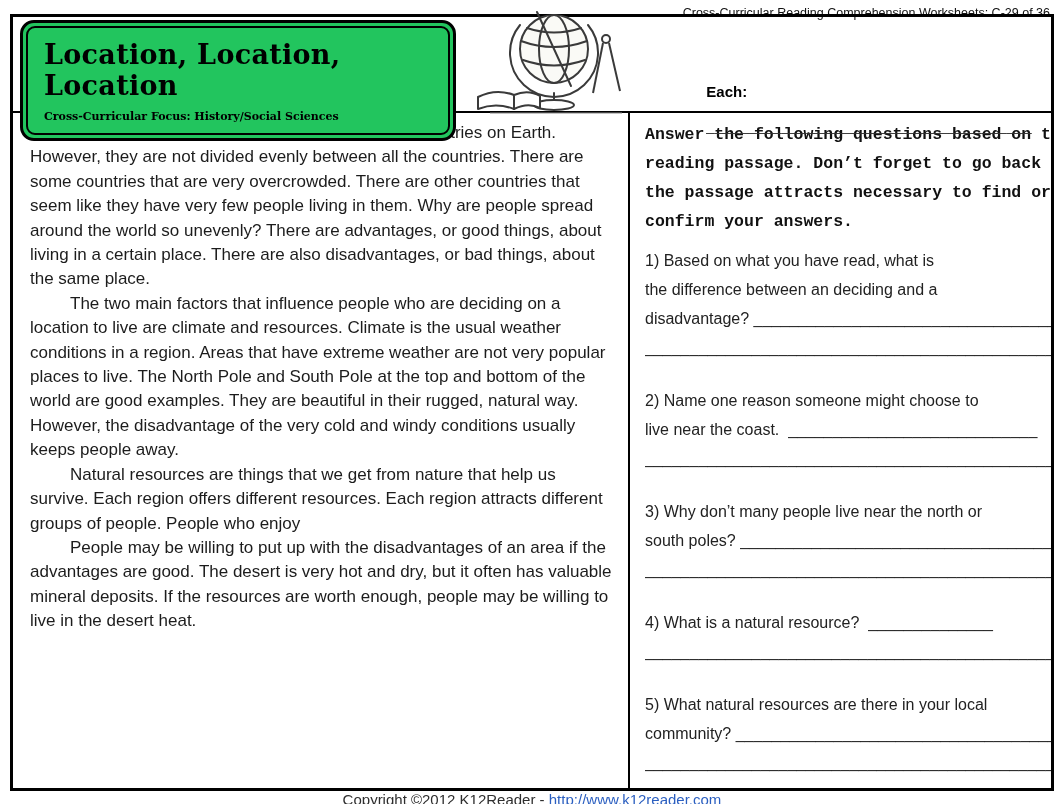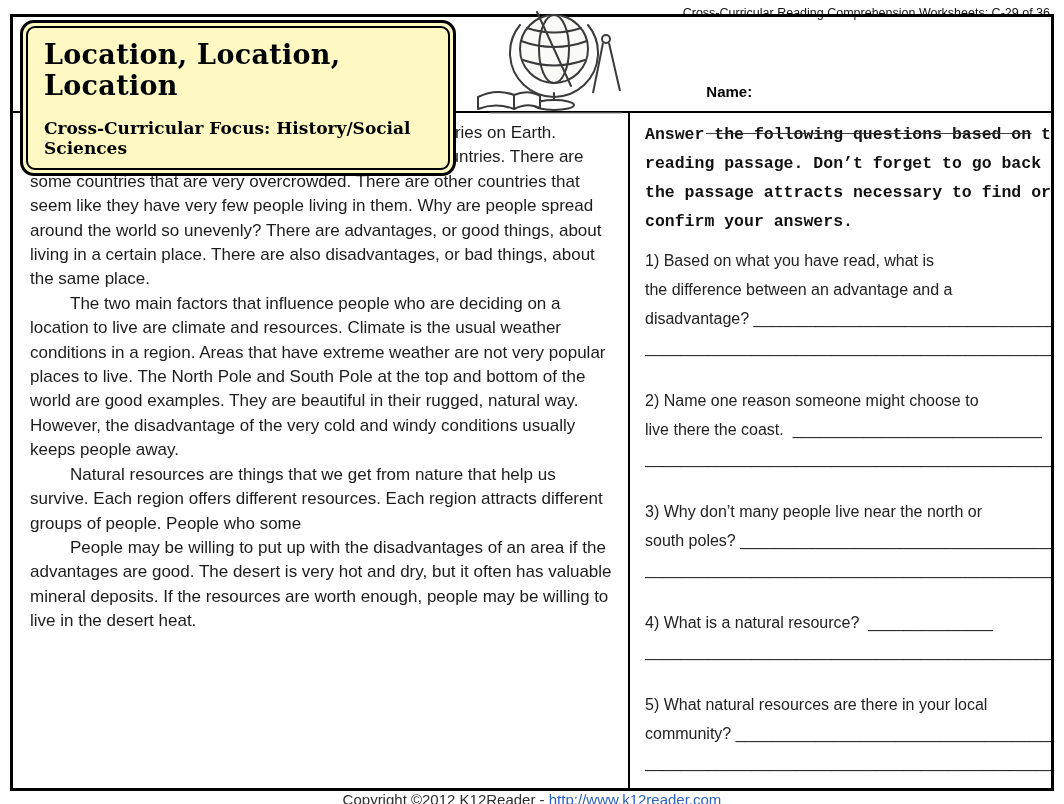--- a/index.html
+++ b/index.html
@@ -6,25 +6,25 @@
   html,body { width:1064px; height:804px; }
   body {
     position:relative; background:#ffffff; overflow:hidden;
     font-family:"Liberation Sans", sans-serif; color:#1a1a1a;
   }
   .frame { position:absolute; left:10px; top:14px; right:10px; bottom:13px; border:3px solid #000; }
   .top-header { position:absolute; top:6px; right:14px; font-size:12.5px; color:#111;text-align:center; }
   .hline { position:absolute; left:12px; right:12px; top:111px; height:2px; background:#000; }
   .vline { position:absolute; left:628px; top:111px; bottom:15px; width:2px; background:#000; }
 
-  .title-box { position:absolute; left:20px; top:20px; width:436px; background:#fef9c3;
+  .title-box { position:absolute; left:20px; top:20px; width:436px; background:#22c55e;
                border:3px solid #000; border-radius:14px; padding:3px; z-index:3; }
   .title-box-inner { border:2px solid #000; border-radius:9px; padding:11px 16px 10px; }
   .title { font-family:"DejaVu Serif", serif; font-weight:bold; font-size:27px; letter-spacing:0.3px; color:#000; }
-  .subtitle { font-family:"DejaVu Serif", serif; font-weight:bold; font-size:17px; margin-top:17px; color:#000; }
+  .subtitle { font-family:"DejaVu Serif", serif; font-weight:bold; font-size:11px; margin-top:9px; color:#000; }
 
   .globe { position:absolute; left:466px; top:5px; z-index:2; }
 
   .name-row { position:absolute; left:698px; top:66px; font-size:15px; white-space:pre; z-index:2; }
   .name-label { font-weight:bold; color:#000; }
   .name-line { color:#333; }
 
   .passage { position:absolute; left:30px; top:121px; width:586px; font-size:17px; line-height:24.4px; color:#1c1c1c; }
   .passage p { text-indent:40px; }
 
@@ -73,50 +73,50 @@
     <circle cx="140" cy="34" r="4" fill="#fff"></circle>
     <line x1="137" y1="38" x2="127" y2="88"></line>
     <line x1="143" y1="38" x2="154" y2="86"></line>
   </g>
   <g stroke="#888" stroke-width="1">
     <line x1="24" y1="108" x2="156" y2="108"></line>
   </g>
 </svg>
 
 <div class="name-row">
-  <span class="name-label">Name:</span>
+  <span class="name-label">Each:</span>
   <span> </span>
   <span class="name-line">_______________________________________</span>
 </div>
 
 <div class="passage">
   <p>The world’s population lives in many different countries on Earth. However, they are not divided evenly between all the countries. There are some countries that are very overcrowded. There are other countries that seem like they have very few people living in them. Why are people spread around the world so unevenly? There are advantages, or good things, about living in a certain place. There are also disadvantages, or bad things, about the same place.</p>
   <p>The two main factors that influence people who are deciding on a location to live are climate and resources. Climate is the usual weather conditions in a region. Areas that have extreme weather are not very popular places to live. The North Pole and South Pole at the top and bottom of the world are good examples. They are beautiful in their rugged, natural way. However, the disadvantage of the very cold and windy conditions usually keeps people away.</p>
-  <p>Natural resources are things that we get from nature that help us survive. Each region offers different resources. Each region attracts different groups of people. People who some</p>
+  <p>Natural resources are things that we get from nature that help us survive. Each region offers different resources. Each region attracts different groups of people. People who enjoy</p>
   <p>People may be willing to put up with the disadvantages of an area if the advantages are good. The desert is very hot and dry, but it often has valuable mineral deposits. If the resources are worth enough, people may be willing to live in the desert heat.</p>
 </div>
 
 <div class="questions">
   <div>
     <div class="instr-line">Answer the following questions based on the</div>
     <div class="instr-line">reading passage. Don’t forget to go back to</div>
     <div class="instr-line">the passage attracts necessary to find or</div>
     <div class="instr-line">confirm your answers.</div>
   </div>
 
   <div class="question first">
     <div class="qline">1) Based on what you have read, what is</div>
-    <div class="qline">the difference between an advantage and a</div>
+    <div class="qline">the difference between an deciding and a</div>
     <div class="qline">disadvantage? __________________________________</div>
     <div class="qline">______________________________________________</div>
   </div>
 
   <div class="question">
     <div class="qline">2) Name one reason someone might choose to</div>
-    <div class="qline">live there the coast.  ____________________________</div>
+    <div class="qline">live near the coast.  ____________________________</div>
     <div class="qline">______________________________________________</div>
   </div>
 
   <div class="question">
     <div class="qline">3) Why don’t many people live near the north or</div>
     <div class="qline">south poles? ___________________________________</div>
     <div class="qline">______________________________________________</div>
   </div>
 
   <div class="question">

